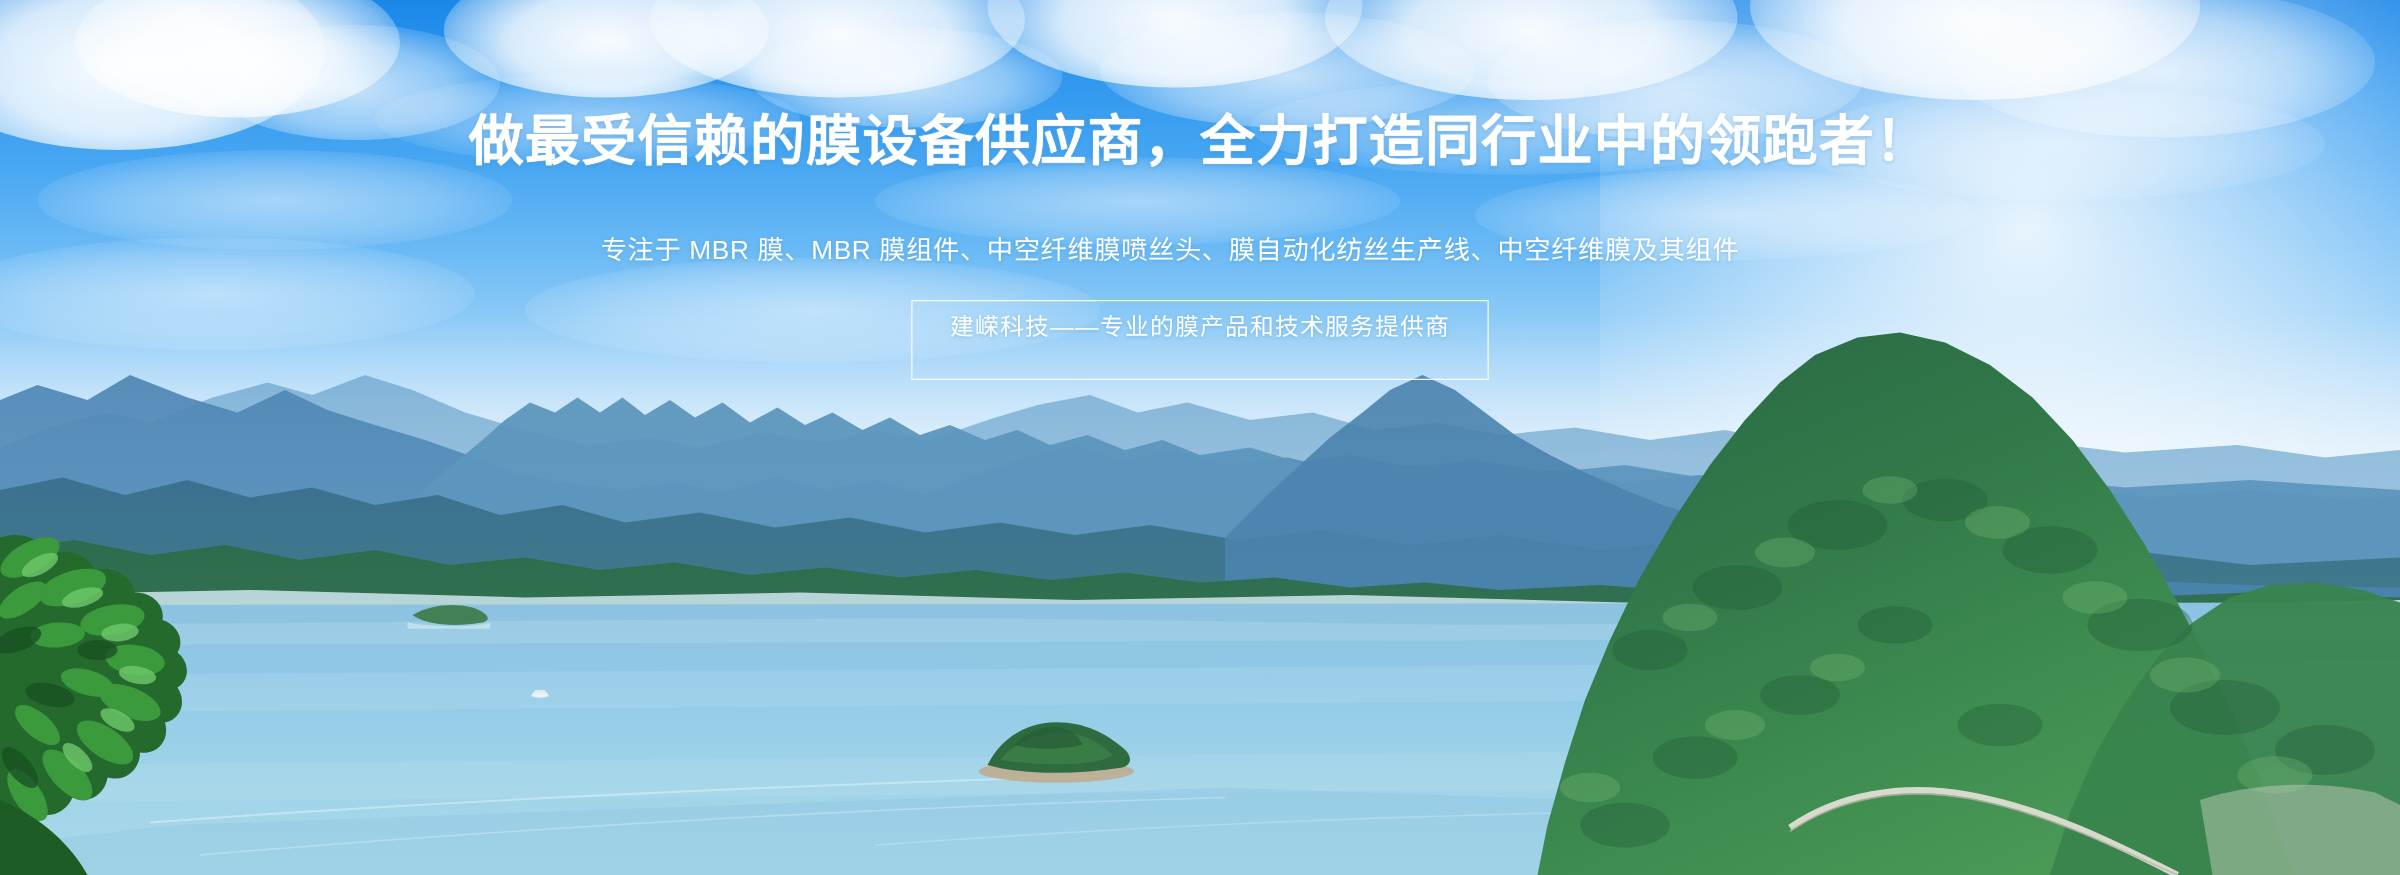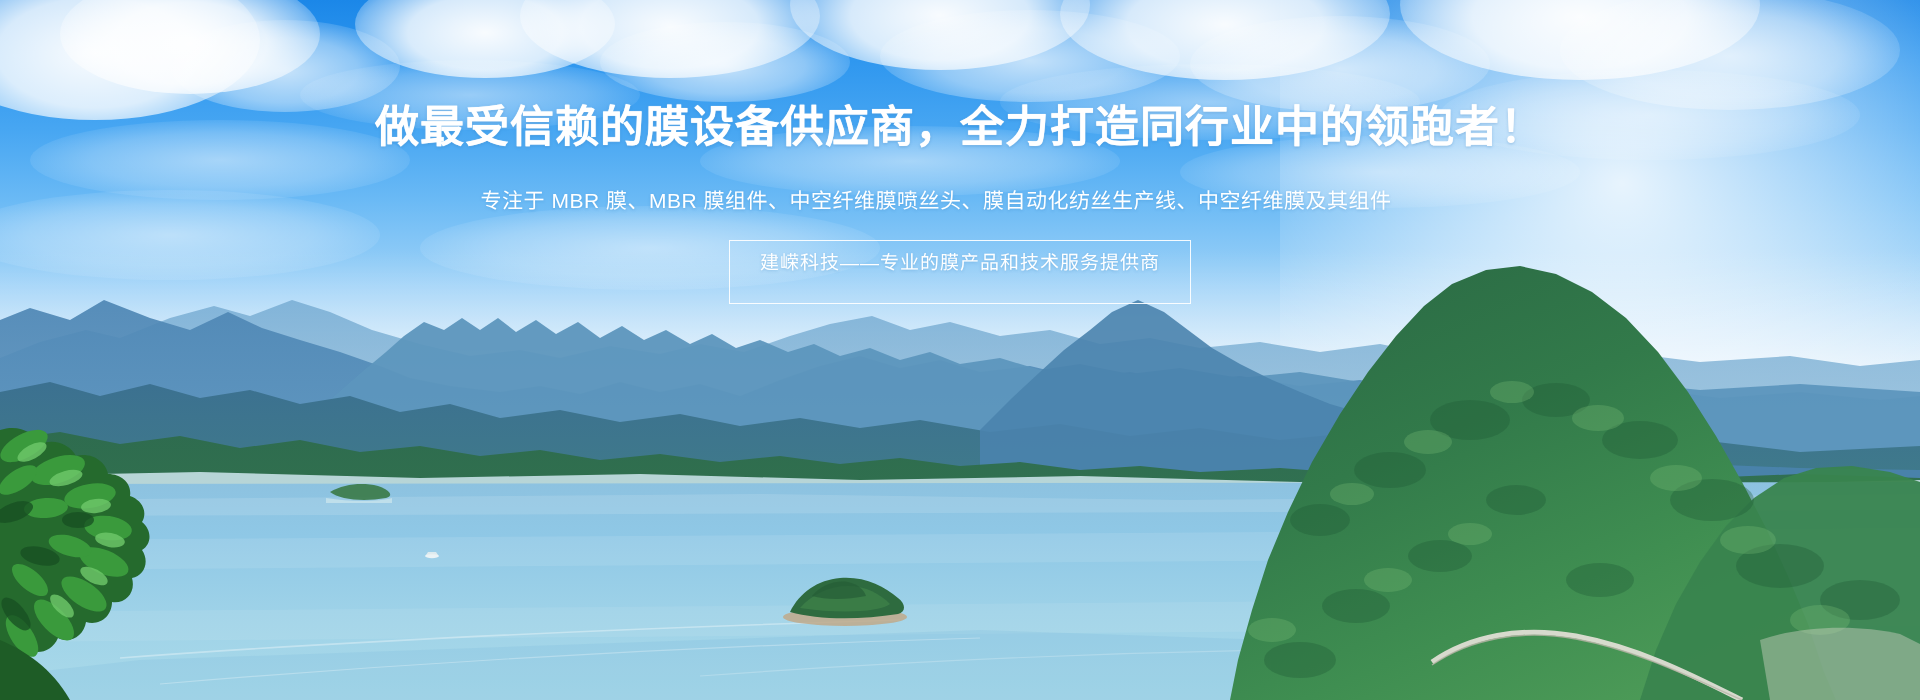--- a/index.html
+++ b/index.html
@@ -56,21 +56,21 @@
 
   
   .layer{position:absolute; left:0; bottom:0; width:1920px; pointer-events:none;}
 
   
   .hero{
     position:absolute; left:0; top:0; width:1920px; height:700px;
     z-index:40; pointer-events:none;
   }
   .headline{
-    position:absolute; left:0; top:101px; width:1920px;
+    position:absolute; left:0; top:88px; width:1920px;
     text-align:center;
     font-size:44px;
     font-weight:bold;
     letter-spacing:1px;
     color:#ffffff;
     line-height:52px;
     white-space:nowrap;
     text-shadow:0 0 1px rgba(255,255,255,.9), 0 1px 3px rgba(30,110,180,.35);
     pointer-events:auto;
   }

